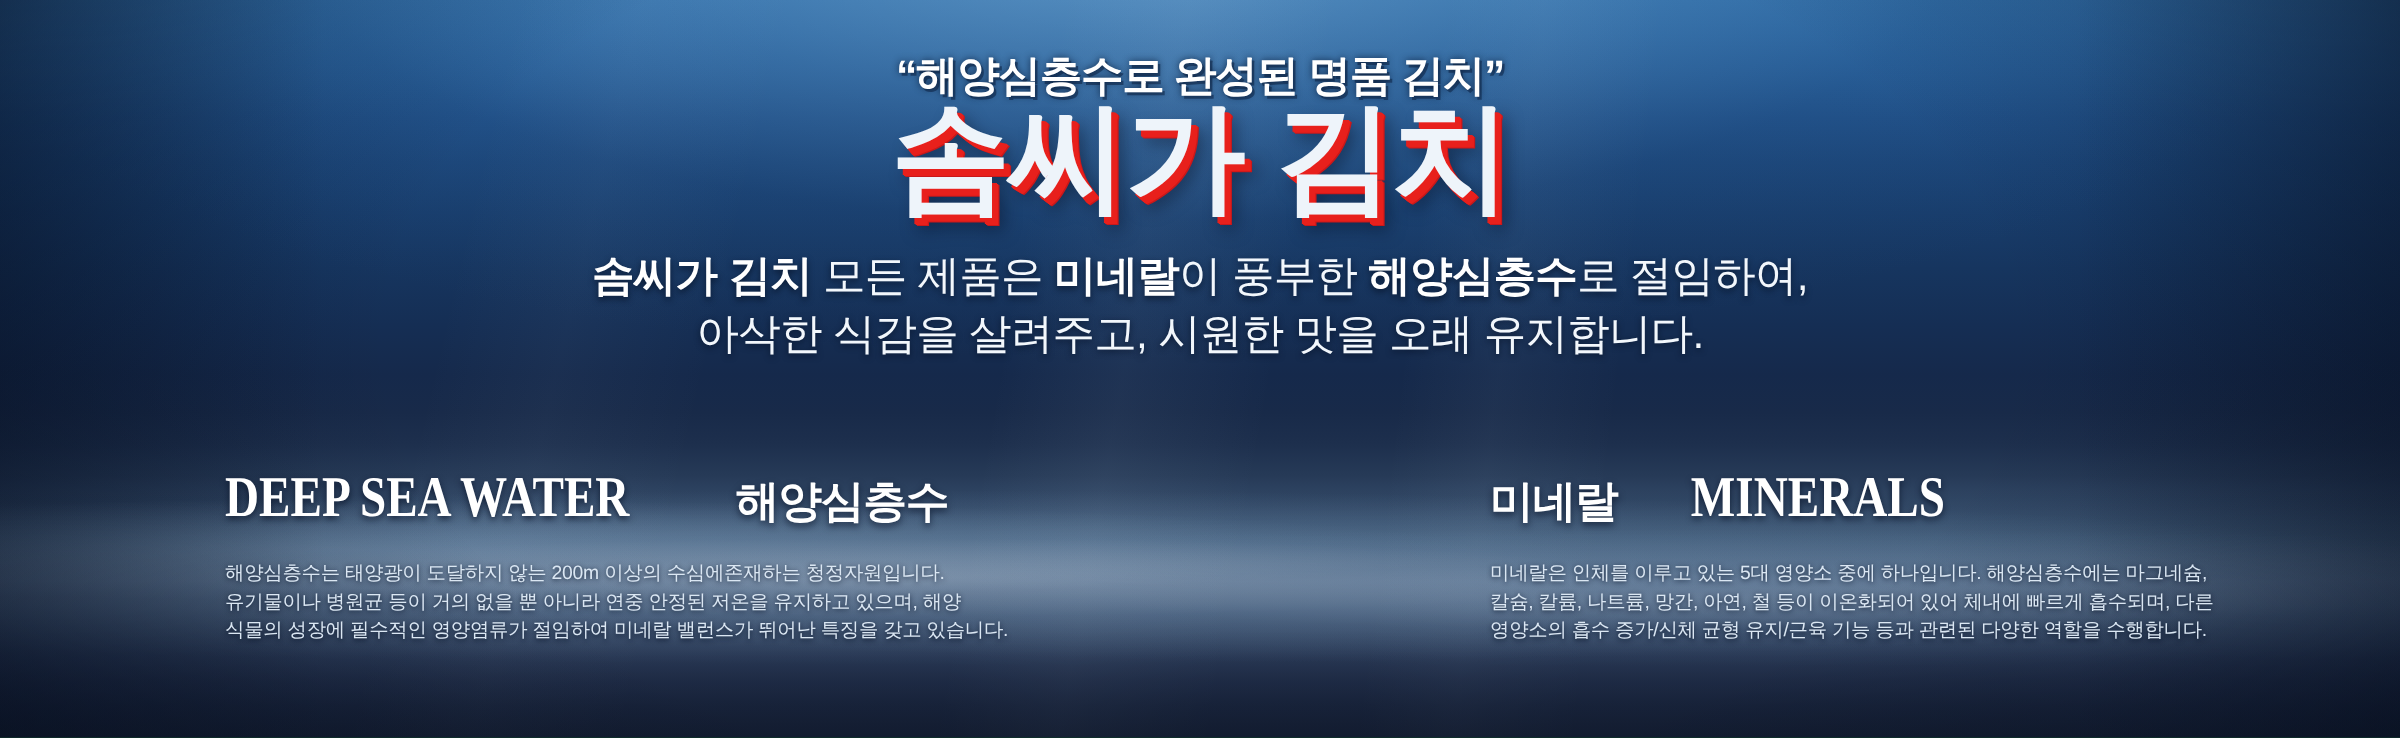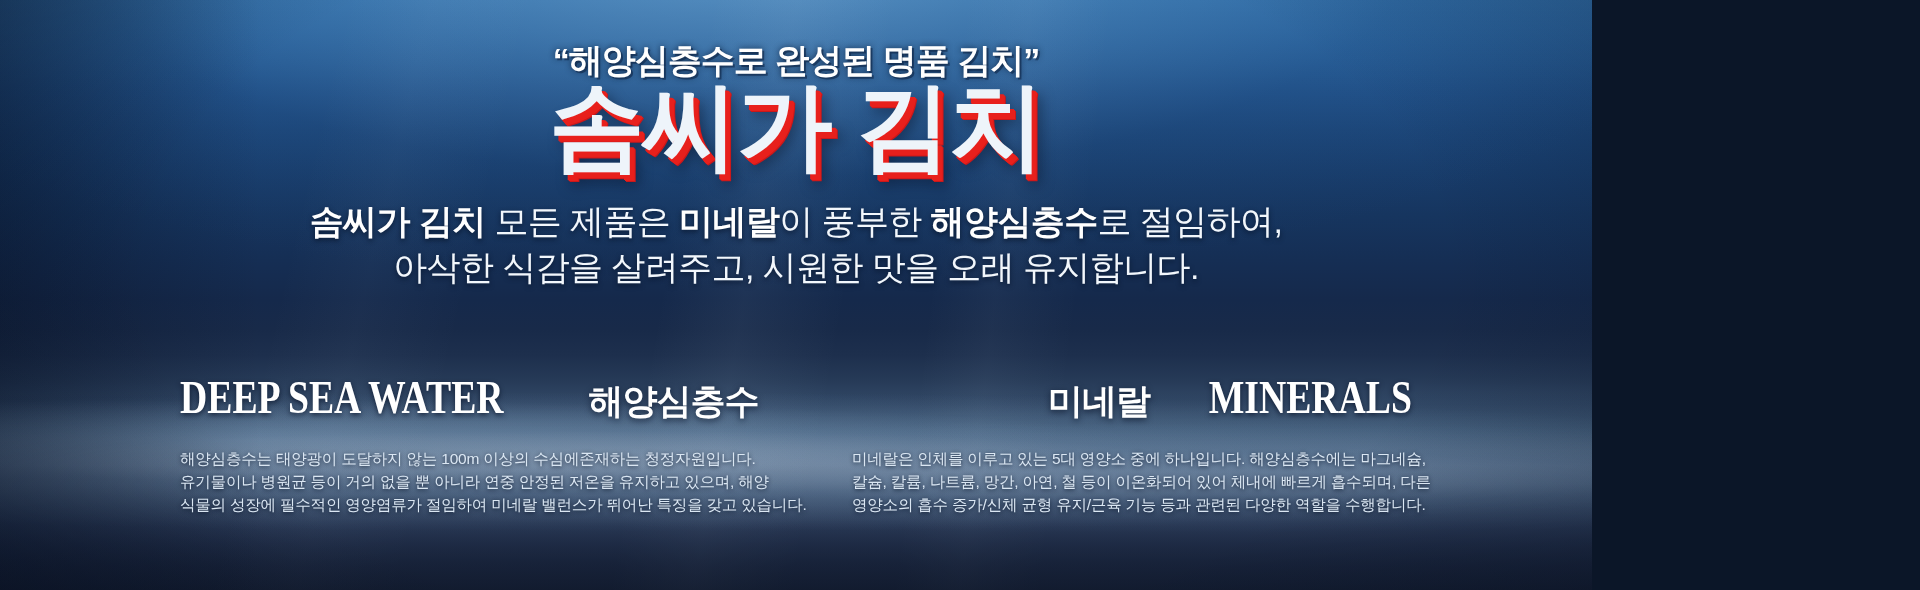--- a/index.html
+++ b/index.html
@@ -7,21 +7,21 @@
     margin: 0;
     padding: 0;
     background: #0b1628;
   }
   body {
     font-family: "Liberation Sans", "DejaVu Sans", sans-serif;
   }
 
   #banner {
     position: relative;
-    width: 1592px;
+    width: 1920px;
     height: 590px;
     overflow: hidden;
     background: #14532d;
   }
 
   
   .bg-layer {
     position: absolute;
     left: 0; top: 0;
     width: 100%; height: 100%;
@@ -149,21 +149,21 @@
     color: #ffffff;
   }
   .lead .thin { font-weight: normal; }
 
   
   .col {
     position: absolute;
     top: 375px;
   }
   .col-left  { left: 180px;  text-align: right;  width: 560px; }
-  .col-right { right: 180px; text-align: right; width: 560px; }
+  .col-right { right: 168px; text-align: left; width: 560px; }
 
   .col-head {
     white-space: nowrap;
     color: #ffffff;
     line-height: 1;
     text-shadow: 0 2px 6px rgba(5,14,34,0.7);
   }
   .head-en {
     font-family: "Liberation Serif", "DejaVu Serif", serif;
     font-weight: bold;
@@ -214,21 +214,21 @@
     <div class="title">솜씨가 김치</div>
 
     <div class="lead">
       <div><b>솜씨가 김치</b><span class="thin"> 모든 제품은 </span><b>미네랄</b><span class="thin">이 풍부한 </span><b>해양심층수</b><span class="thin">로 절임하여,</span></div>
       <div class="thin">아삭한 식감을 살려주고, 시원한 맛을 오래 유지합니다.</div>
     </div>
 
     <div class="col col-left">
       <div class="col-head"><span class="head-en">DEEP SEA WATER</span><span class="head-ko">해양심층수</span></div>
       <div class="col-body">
-        <div>해양심층수는 태양광이 도달하지 않는 100m 이상의 수심에존재하는 청정자원입니다.</div>
+        <div>해양심층수는 태양광이 도달하지 않는 200m 이상의 수심에존재하는 청정자원입니다.</div>
         <div>유기물이나 병원균 등이 거의 없을 뿐 아니라 연중 안정된 저온을 유지하고 있으며, 해양</div>
         <div>식물의 성장에 필수적인 영양염류가 절임하여 미네랄 밸런스가 뛰어난 특징을 갖고 있습니다.</div>
       </div>
     </div>
 
     <div class="col col-right">
       <div class="col-head"><span class="head-ko">미네랄</span><span class="head-en">MINERALS</span></div>
       <div class="col-body">
         <div>미네랄은 인체를 이루고 있는 5대 영양소 중에 하나입니다. 해양심층수에는 마그네슘,</div>
         <div>칼슘, 칼륨, 나트륨, 망간, 아연, 철 등이 이온화되어 있어 체내에 빠르게 흡수되며, 다른</div>

